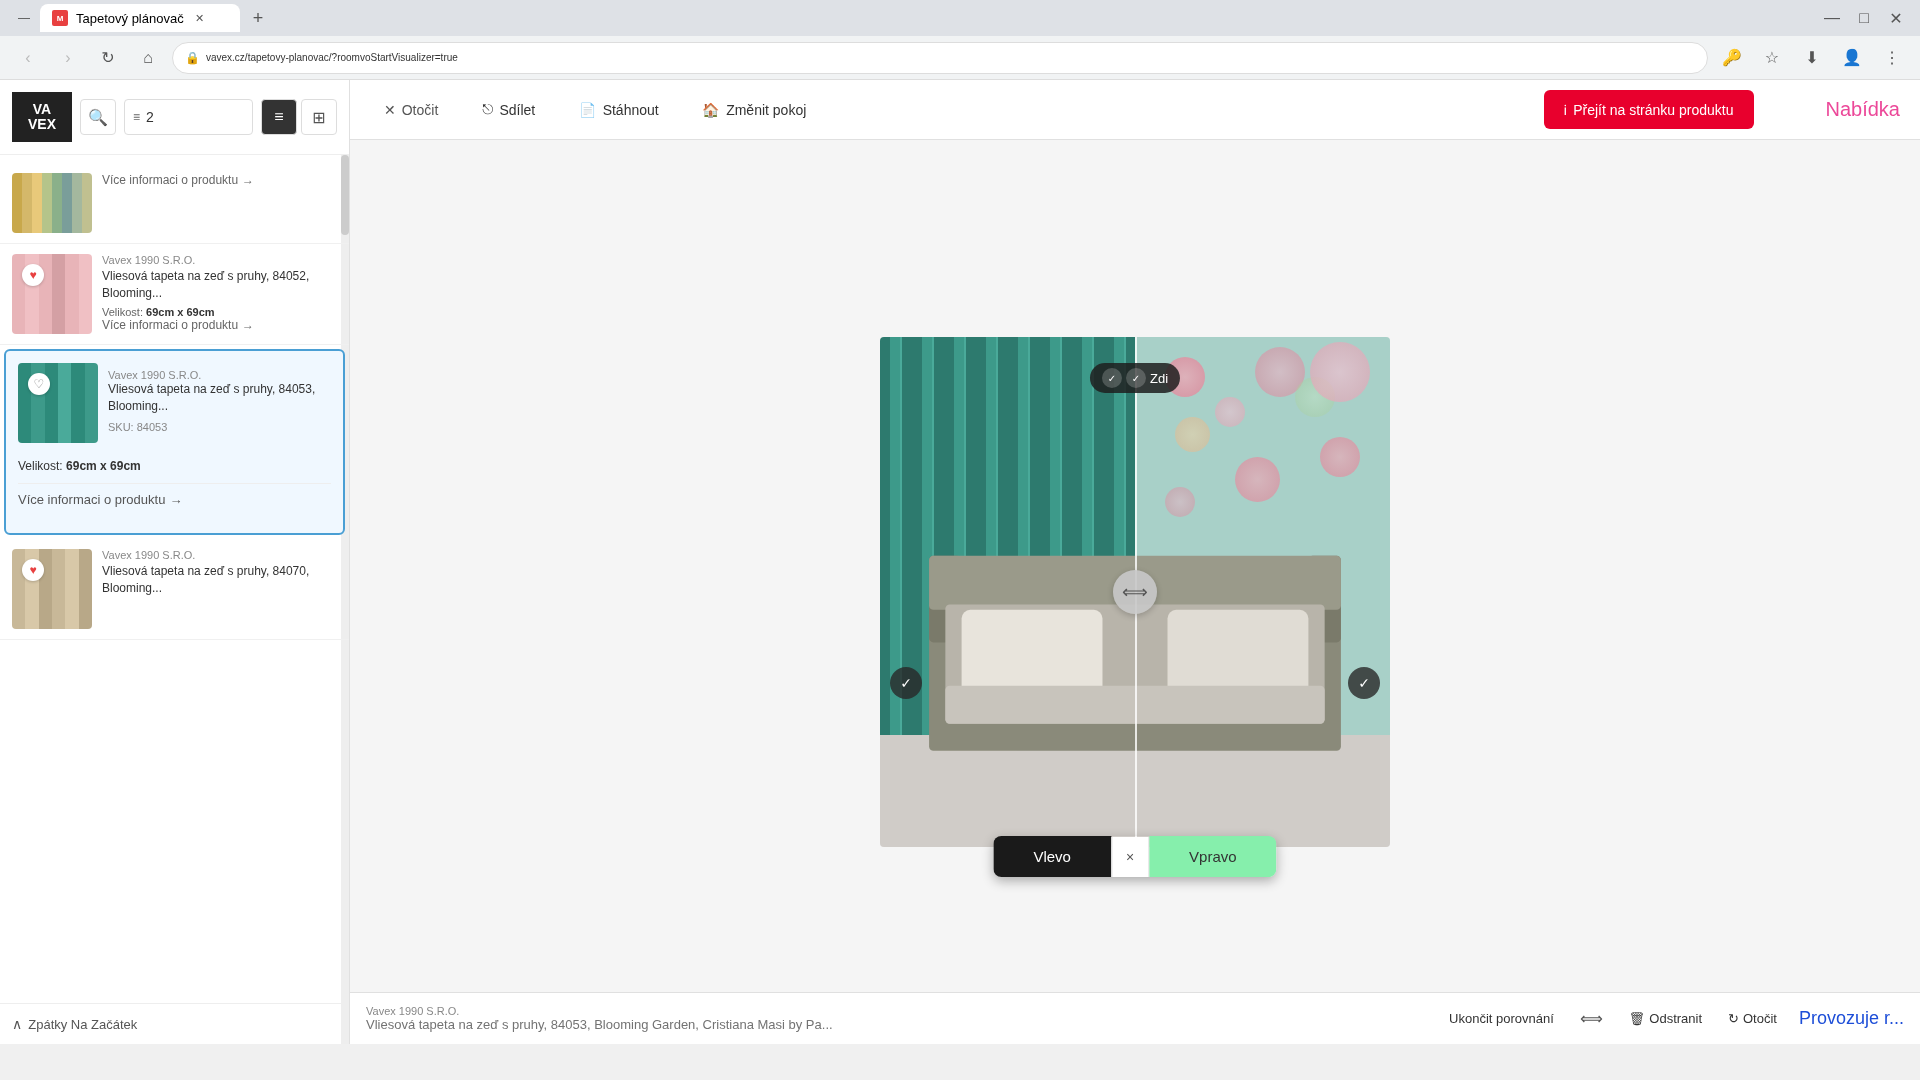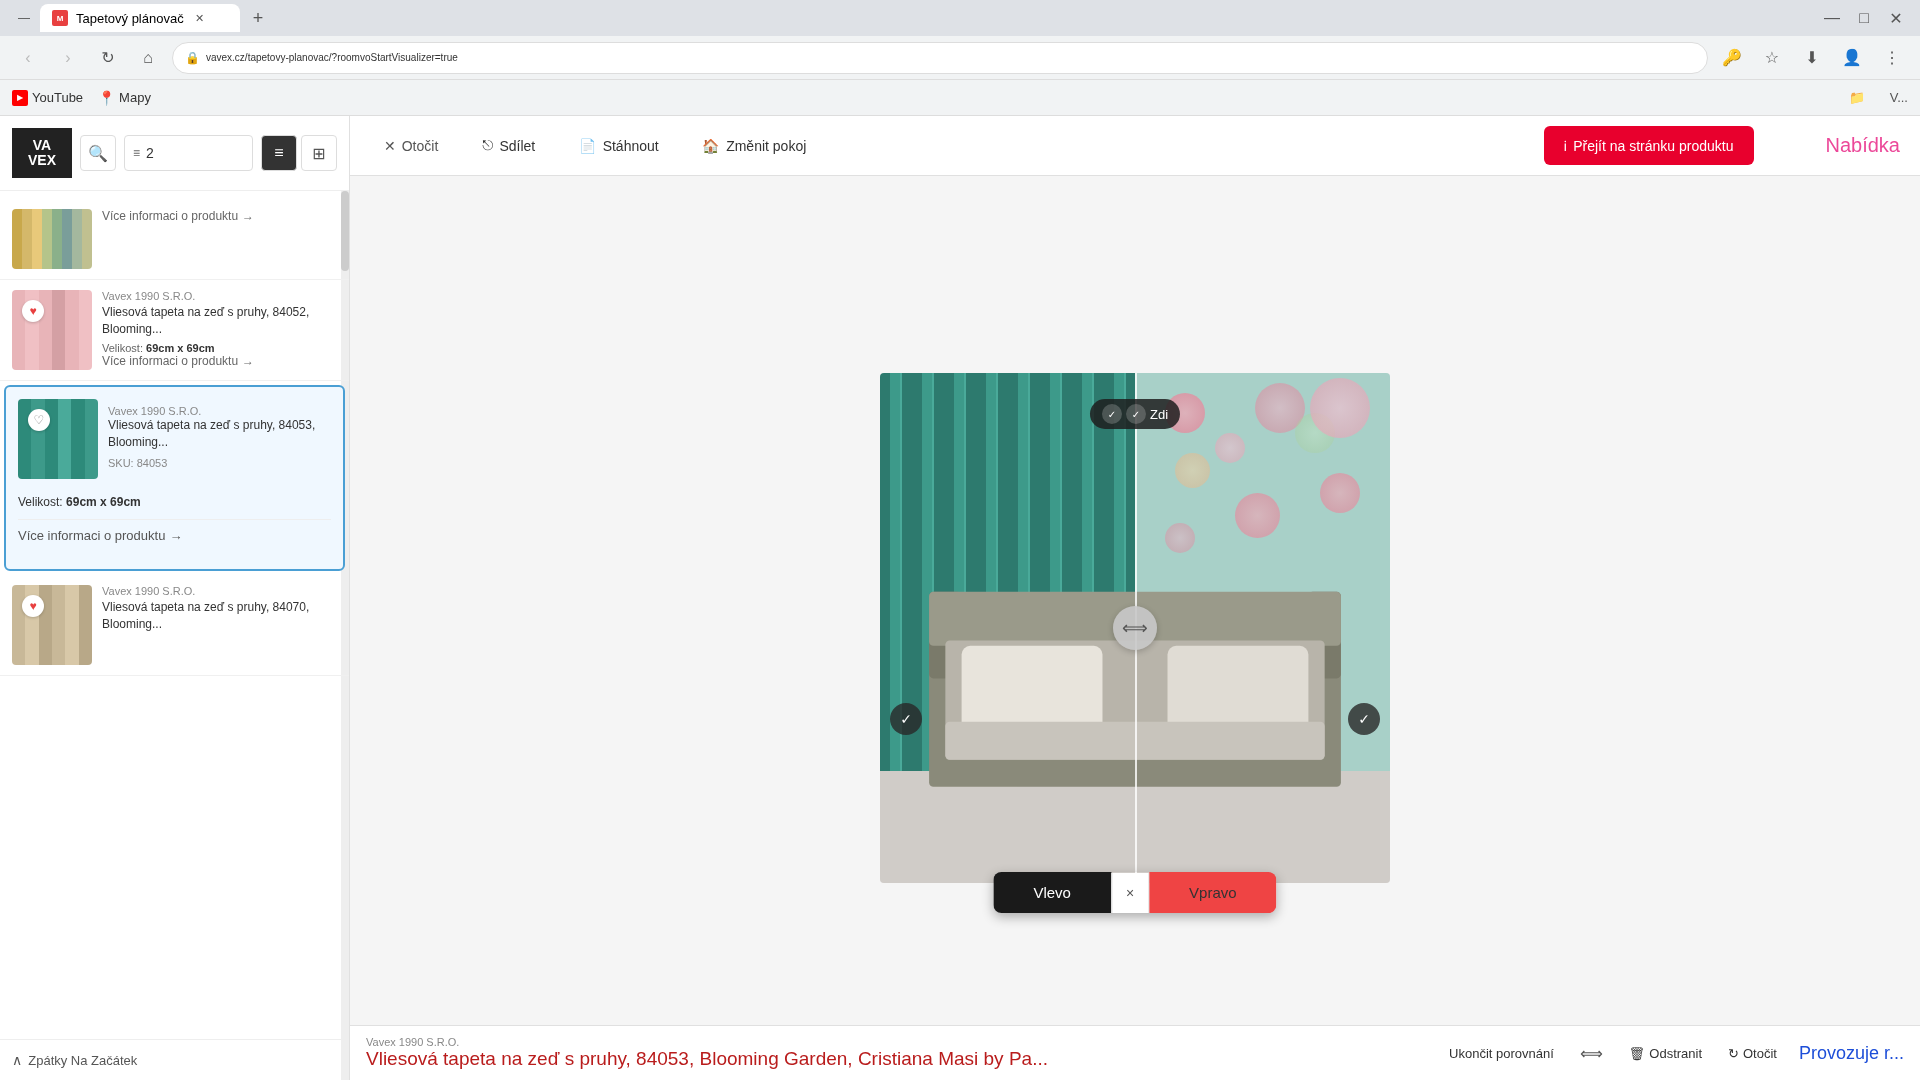--- a/index.html
+++ b/index.html
@@ -122,33 +122,20 @@
     </div>
     <div class="browser-toolbar-right">
       <div class="toolbar-btn">🔑</div>
       <div class="toolbar-btn">☆</div>
       <div class="toolbar-btn">⬇</div>
       <div class="toolbar-btn">👤</div>
       <div class="toolbar-btn">⋮</div>
     </div>
   </div>
 
-  <div class="browser-bookmarks">
-    <div class="bookmark-item">
-      <div class="yt-icon"></div>
-      <span>YouTube</span>
-    </div>
-    <div class="bookmark-item">
-      <div class="maps-icon">📍</div>
-      <span>Mapy</span>
-    </div>
-    <div style="flex:1"></div>
-    <div class="toolbar-btn">📁</div>
-    <span style="font-size:13px;color:#555;">V...</span>
-  </div>
 </div>
 
 <div class="app-container">
 
   <div class="sidebar">
 
     <div class="sidebar-header">
       <div class="logo">
         <div class="logo-text">VA<br>VEX</div>
       </div>
@@ -383,31 +370,31 @@
           </div>
         </div>
 
         <div style="position:absolute;bottom:-30px;left:50%;transform:translateX(-50%);display:flex;align-items:center;border-radius:8px;overflow:hidden;box-shadow:0 4px 12px rgba(0,0,0,0.3);z-index:30;white-space:nowrap;">
           <div style="background:#1a1a1a;color:white;padding:12px 40px;font-size:15px;font-weight:500;cursor:pointer;">
             <span>Vlevo</span>
           </div>
           <div style="background:white;padding:12px 14px;font-size:14px;color:#555;cursor:pointer;border-left:1px solid #ddd;border-right:1px solid #ddd;">
             <span>×</span>
           </div>
-          <div style="background:#ef4444;color:#333;padding:12px 40px;font-size:15px;font-weight:500;cursor:pointer;">
+          <div style="background:#86efac;color:#333;padding:12px 40px;font-size:15px;font-weight:500;cursor:pointer;">
             <span>Vpravo</span>
           </div>
         </div>
       </div>
     </div>
 
     <div style="position:absolute;bottom:0;left:0;right:0;background:white;border-top:1px solid #e0e0e0;display:flex;align-items:center;padding:10px 16px;gap:12px;z-index:25;">
       <div style="flex:1;">
         <div style="font-size:11px;color:#888;">Vavex 1990 S.R.O.</div>
-        <div style="font-size:19px;color:#b91c1c;">Vliesová tapeta na zeď s pruhy, 84053, Blooming Garden, Cristiana Masi by Pa...</div>
+        <div style="font-size:13px;color:#737373;">Vliesová tapeta na zeď s pruhy, 84053, Blooming Garden, Cristiana Masi by Pa...</div>
       </div>
       <div style="display:flex;align-items:center;gap:6px;">
         <div style="display:flex;align-items:flex-start;gap:4px;padding:6px 10px;font-size:13px;color:#333;cursor:pointer;font-weight:500;">
           <span>Ukončit porovnání</span>
         </div>
         <div style="padding:6px 10px;font-size:16px;color:#555;cursor:pointer;">
           <span>⟺</span>
         </div>
         <div style="display:flex;align-items:center;gap:4px;padding:6px 10px;font-size:13px;color:#333;cursor:pointer;">
           <span>🗑</span>

